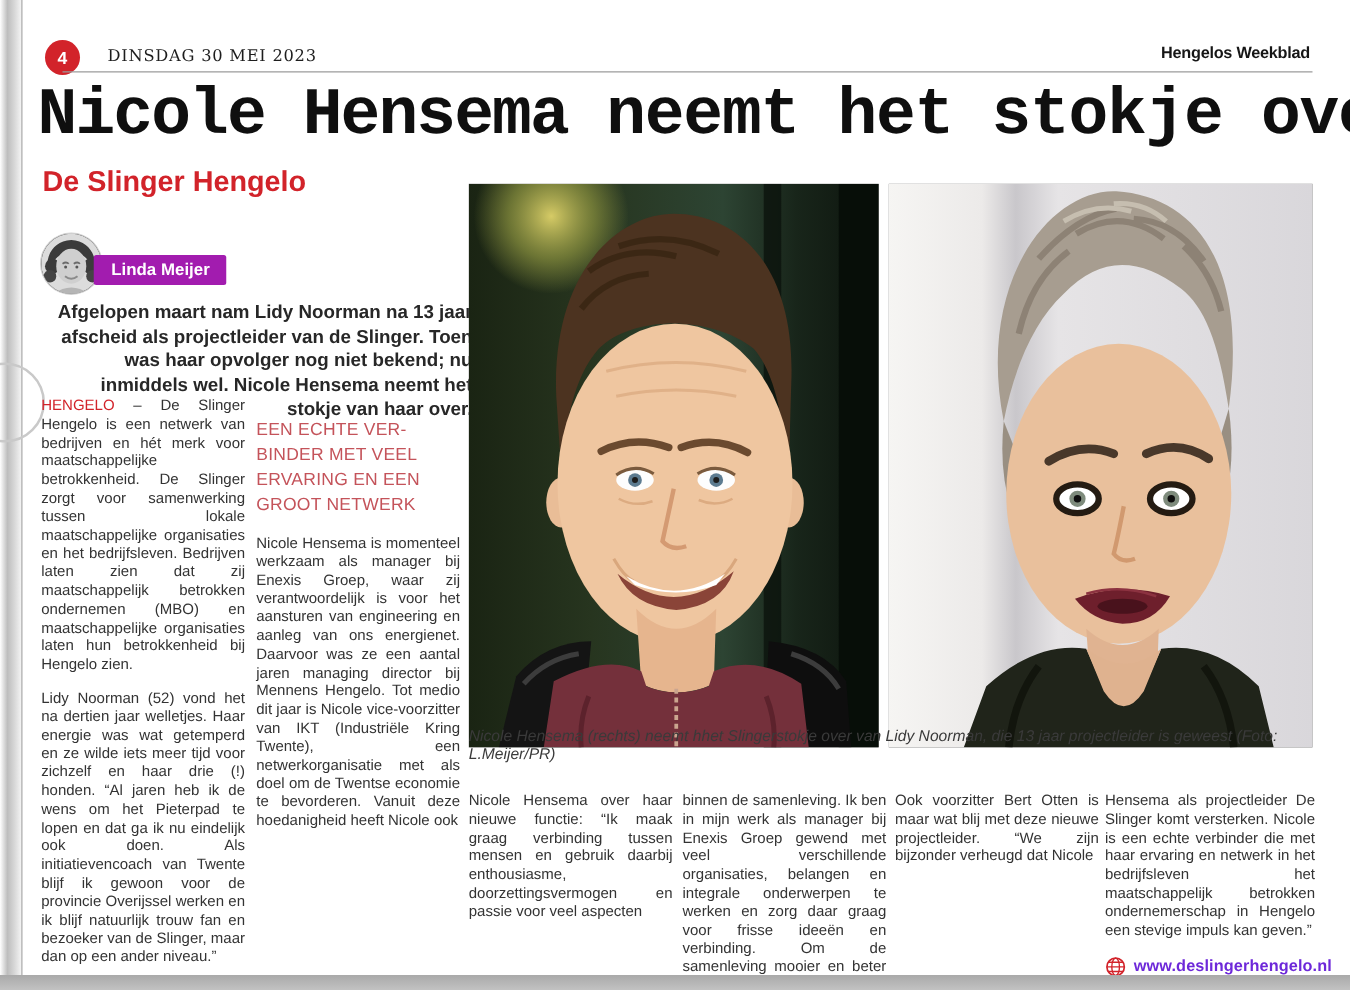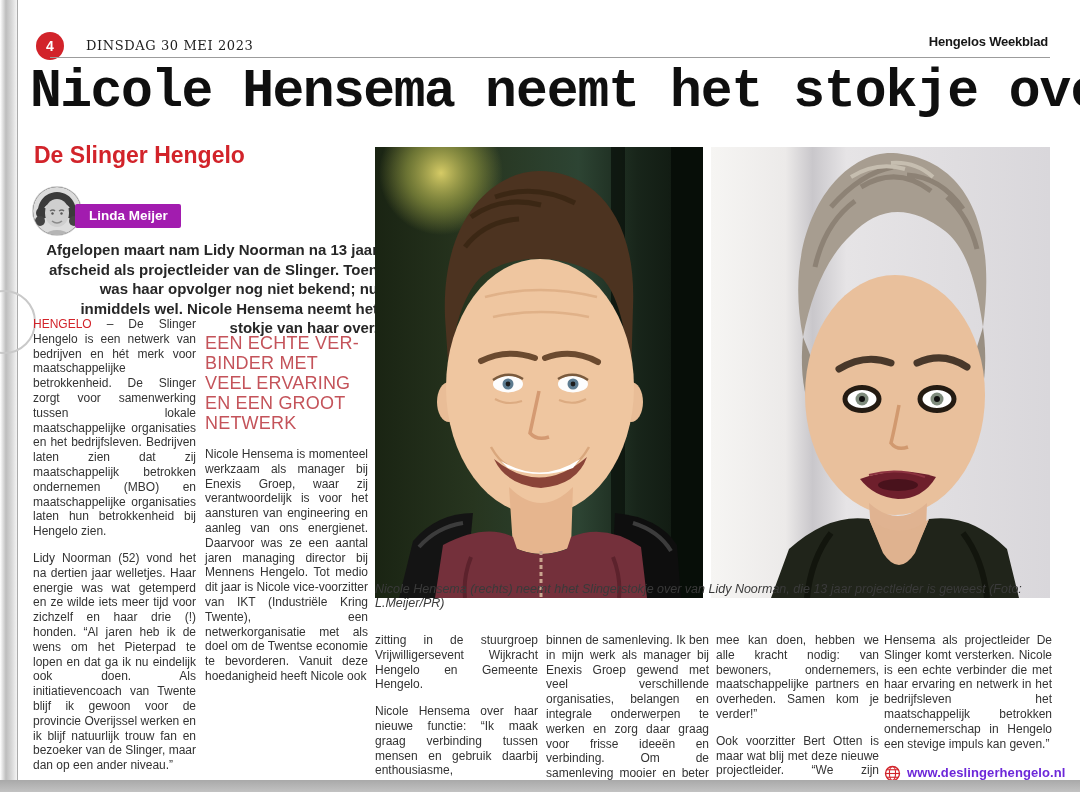--- a/index.html
+++ b/index.html
@@ -21,21 +21,21 @@
   .date { position:absolute; left:86px; top:38px; font-family:"DejaVu Serif", serif; font-size:13px;
     letter-spacing:0.6px; color:#1d1d1d; }
   .masthead { position:absolute; right:32px; top:34px; font-size:13px; font-weight:bold; color:#161616; letter-spacing:-0.2px; }
   .header-rule { position:absolute; left:50px; right:30px; top:57px; height:1px; background:#9c9c9c; }
 
   
   .headline { position:absolute; left:30px; top:62px; width:1020px; font-family:Liberation Mono, monospace;
     font-size:53px; color:#0f0f0f; letter-spacing:-1px; white-space:nowrap; }
   .headline .hl-bold { font-weight:bold; letter-spacing:-1.5px; }
 
-  .kicker { position:absolute; left:34px; top:142px; font-size:23px; font-weight:bold; color:#d2232a; }
+  .kicker { position:absolute; left:34px; top:132px; font-size:23px; font-weight:bold; color:#d2232a; }
 
   
   .byline { position:absolute; left:33px; top:187px; height:50px; }
   .avatar { position:absolute; left:0; top:0; width:48px; height:48px; border-radius:50%; overflow:hidden;
     background:#e0e0e0; box-shadow:0 0 0 1px #cfcfcf; }
   .author-badge { position:absolute; left:42px; top:17px; background:#a21caf; color:#fff; font-weight:bold;
     font-size:13.5px; padding:4px 13px 5px 14px; border-radius:2px; white-space:nowrap; }
 
   .intro { position:absolute; left:34px; top:240px; width:344px; font-weight:bold; font-size:15px;
     line-height:1.3; color:#272727; text-align:right; }
@@ -43,21 +43,21 @@
   
   .col { position:absolute; width:163px; font-size:12px; line-height:14.8px; color:#333; text-align:justify; }
   .col p { margin:0 0 12px 0; }
   .col1 { left:33px;  top:317px; }
   .col2 { left:205px; top:317px; }
   .col3 { left:375px; top:633px; }
   .col4 { left:546px; top:633px; }
   .col5 { left:716px; top:633px; }
   .col6 { left:884px; top:633px; width:168px; }
   .lead-in { color:#d2232a; font-weight:normal; }
-  .subhead { font-size:18px; line-height:20px; color:#c4535a; letter-spacing:0.2px; margin:16px 0 14px 0;
+  .subhead { font-size:14px; line-height:20px; color:#c4535a; letter-spacing:0.2px; margin:16px 0 14px 0;
     text-align:left; font-weight:normal; }
 
   
   .photo { position:absolute; top:147px; height:451px; overflow:hidden; background:#888; }
   .photo-left  { left:375px; width:328px; }
   .photo-right { left:711px; width:339px; }
   .photo svg { display:block; width:100%; height:100%; }
   .caption { position:absolute; left:375px; top:582px; width:676px; font-style:italic; font-size:12.5px; color:#3a3a3a; }
 
   
@@ -200,30 +200,28 @@
       <path d="M158,356 L162,412 Q187,424 214,412 L216,356 Q187,382 158,356 Z" fill="#e0b391"></path>
       <path d="M60,451 L78,402 Q118,366 158,372 L172,404 L204,404 L218,372 Q260,366 296,402 L308,451 Z" fill="#20241a"></path>
       <path d="M158,372 L172,406 Q188,430 204,406 L218,372 Q190,396 158,372 Z" fill="#dfb28f"></path>
       <path d="M120,386 q-20,26 -24,65 M252,386 q20,26 24,65" stroke="#12150d" stroke-width="6" fill="none"></path>
     </svg>
   </figure>
 
   <figcaption class="caption">Nicole Hensema (rechts) neemt hhet Slingerstokje over van Lidy Noorman, die 13 jaar projectleider is geweest (Foto: L.Meijer/PR)</figcaption>
 
   <div class="col col3">
-    <p>zitting in de stuurgroep Vrijwilligersevent Wijkracht Hengelo en Gemeente Hengelo.</p>
     <p>Nicole Hensema over haar nieuwe functie: “Ik maak graag verbinding tussen mensen en gebruik daarbij enthousiasme, doorzettingsvermogen en passie voor veel aspecten</p>
   </div>
 
   <div class="col col4">
     <p>binnen de samenleving. Ik ben in mijn werk als manager bij Enexis Groep gewend met veel verschillende organisaties, belangen en integrale onderwerpen te werken en zorg daar graag voor frisse ideeën en verbinding. Om de samenleving mooier en beter te maken en te zorgen dat iedereen</p>
   </div>
 
   <div class="col col5">
-    <p>mee kan doen, hebben we alle kracht nodig: van bewoners, ondernemers, maatschappelijke partners en overheden. Samen kom je verder!”</p>
     <p>Ook voorzitter Bert Otten is maar wat blij met deze nieuwe projectleider. “We zijn bijzonder verheugd dat Nicole</p>
   </div>
 
   <div class="col col6">
     <p>Hensema als projectleider De Slinger komt versterken. Nicole is een echte verbinder die met haar ervaring en netwerk in het bedrijfsleven het maatschappelijk betrokken ondernemerschap in Hengelo een stevige impuls kan geven.”</p>
     <div class="website-row">
       <svg class="globe" viewBox="0 0 20 20">
         <circle cx="10" cy="10" r="8.2" fill="none" stroke="#d2232a" stroke-width="1.6"></circle>
         <ellipse cx="10" cy="10" rx="3.6" ry="8.2" fill="none" stroke="#d2232a" stroke-width="1.3"></ellipse>
         <line x1="1.8" y1="10" x2="18.2" y2="10" stroke="#d2232a" stroke-width="1.3"></line>

